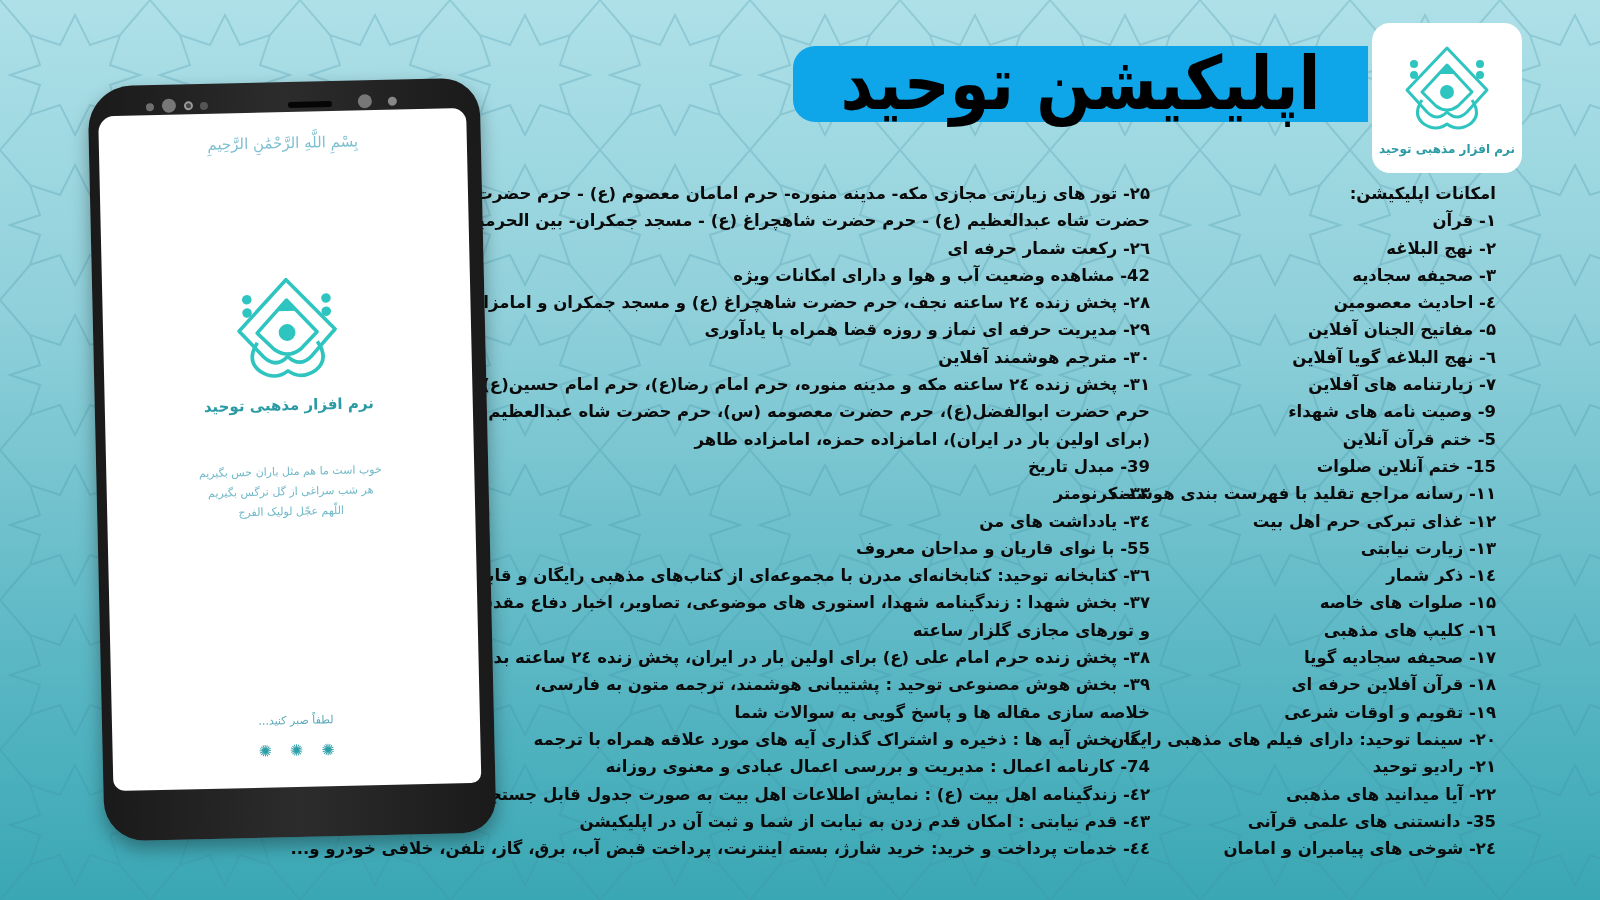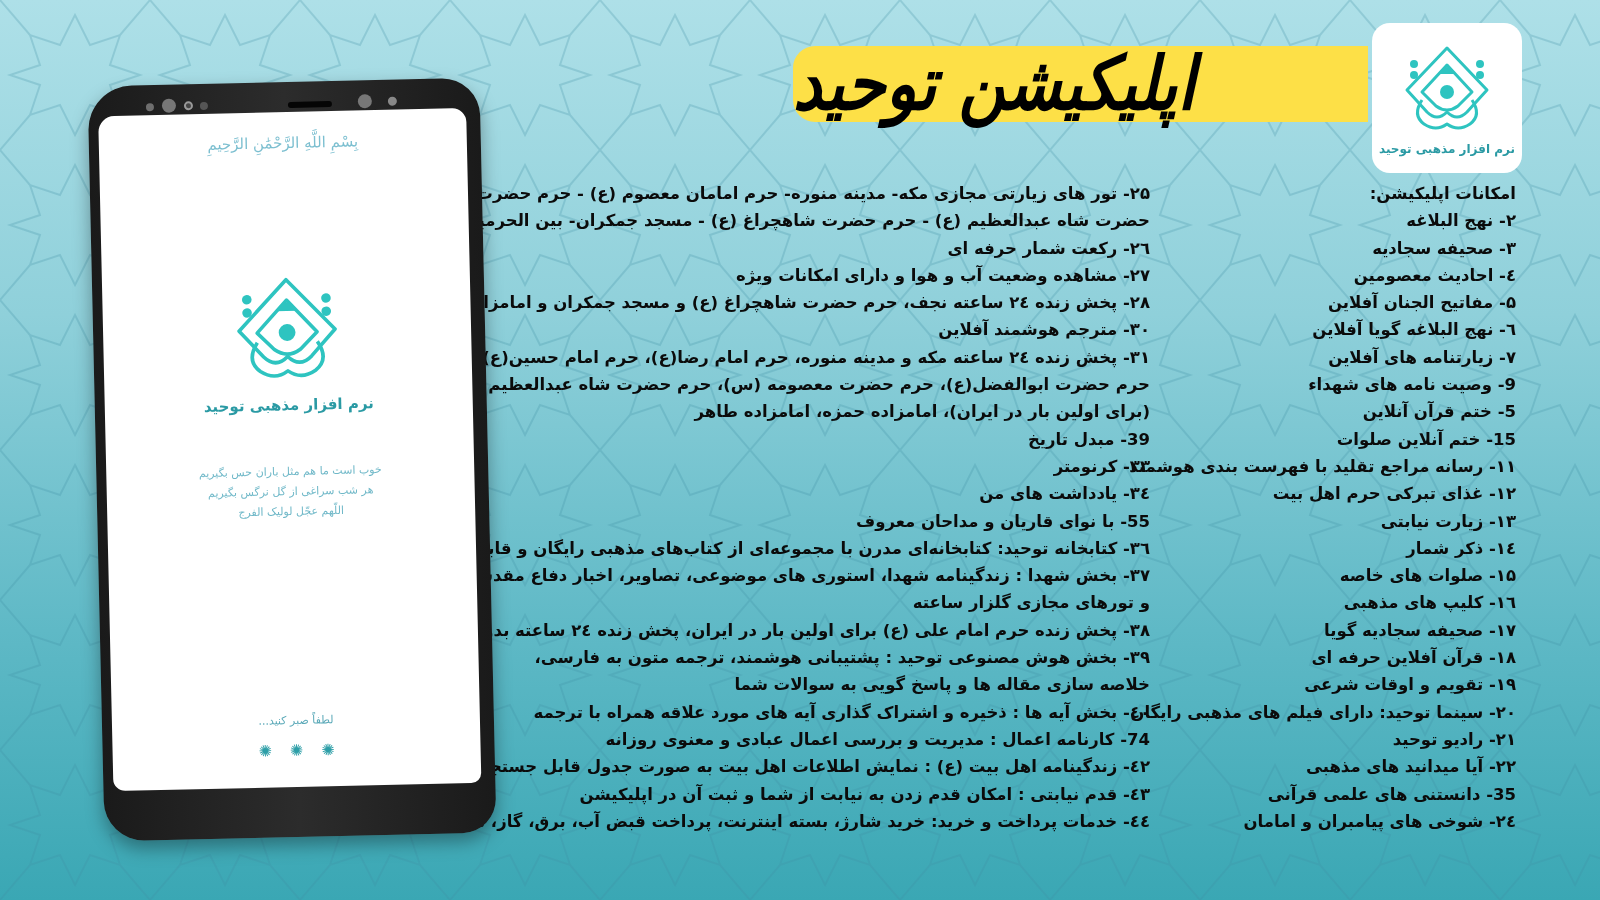--- a/index.html
+++ b/index.html
@@ -5,41 +5,41 @@
   html, body { margin:0; padding:0; }
   body {
     width:1600px; height:900px; overflow:hidden; position:relative;
     font-family: "DejaVu Sans", sans-serif;
     background: linear-gradient(180deg, #aee0e8 0%, #8fd0da 35%, #5fb9c6 70%, #3aa7b4 100%);
   }
   .pattern { position:absolute; inset:0; opacity:0.25; }
   
   .title-pill {
     position:absolute; left:793px; top:46px; width:575px; height:76px;
-    background:#fde047; border-radius:22px 0 0 22px;
-    display:flex; align-items:center; font-style:italic;
+    background:#0ea5e9; border-radius:22px 0 0 22px;
+    display:flex; align-items:center; justify-content:center;
   }
   .title-text {
     font-family:"DejaVu Sans", sans-serif; font-weight:900; font-size:64px;
     color:#000; direction:rtl; letter-spacing:-2px; line-height:1;
     transform:scaleY(1.15);
   }
   .logo-card {
     position:absolute; left:1372px; top:23px; width:150px; height:150px;
     background:#fff; border-radius:18px;
     display:flex; flex-direction:column; align-items:center; justify-content:center;
   }
   .logo-card .logo-caption { font-size:12px; color:#2a9aa4; direction:rtl; margin-top:2px; font-weight:bold;}
   
   .col {
     position:absolute; direction:rtl; text-align:right; color:#0b0b0b;
     font-weight:bold; font-size:16.5px; line-height:27.3px; margin:0; padding:0; list-style:none;
   }
   .col li { white-space:nowrap; }
-  .col-right { right:84px; top:180px; }
+  .col-right { right:104px; top:180px; }
   .col-mid { right:450px; top:180px; }
   
   .phone {
     position:absolute; left:96px; top:82px; width:392px; height:755px;
     background:linear-gradient(90deg,#1a1a1a,#2c2c2c 50%,#1a1a1a);
     border-radius:44px 38px 34px 40px;
     transform:rotate(-1.3deg);
     box-shadow: 0 8px 18px rgba(0,0,0,0.35);
   }
   .phone .cam-row { position:absolute; top:14px; left:50px; right:40px; height:22px; }
@@ -88,20 +88,21 @@
     <circle cx="22" cy="24" r="4" fill="#2ec4c0"></circle>
     <circle cx="22" cy="35" r="4" fill="#2ec4c0"></circle>
     <circle cx="88" cy="24" r="4" fill="#2ec4c0"></circle>
     <circle cx="88" cy="35" r="4" fill="#2ec4c0"></circle>
   </svg>
   <span class="logo-caption">نرم افزار مذهبی توحید</span>
 </div>
 
 <ul class="col col-right">
   <li>امکانات اپلیکیشن:</li>
+  <li>۱- قرآن</li>
   <li>۲- نهج البلاغه</li>
   <li>۳- صحیفه سجادیه</li>
   <li>٤- احادیث معصومین</li>
   <li>۵- مفاتیح الجنان آفلاین</li>
   <li>٦- نهج البلاغه گویا آفلاین</li>
   <li>۷- زیارتنامه های آفلاین</li>
   <li>9- وصیت نامه های شهداء</li>
   <li>5- ختم قرآن آنلاین</li>
   <li>15- ختم آنلاین صلوات</li>
   <li>۱۱- رسانه مراجع تقلید با فهرست بندی هوشمند</li>
@@ -117,22 +118,23 @@
   <li>۲۱- رادیو توحید</li>
   <li>۲۲- آیا میدانید های مذهبی</li>
   <li>35- دانستنی های علمی قرآنی</li>
   <li>۲٤- شوخی های پیامبران و امامان</li>
 </ul>
 
 <ul class="col col-mid">
   <li>۲۵- تور های زیارتی مجازی مکه- مدینه منوره- حرم امامان معصوم (ع) - حرم حضرت معصومه (س)- حرم</li>
   <li>حضرت شاه عبدالعظیم (ع) - حرم حضرت شاهچراغ (ع) - مسجد جمکران- بین الحرمین- مسجد کوفه</li>
   <li>۲٦- رکعت شمار حرفه ای</li>
-  <li>۲۷- مشاهده وضعیت آب و هوا و دارای امکانات ویژه</li>
+  <li>42- مشاهده وضعیت آب و هوا و دارای امکانات ویژه</li>
   <li>۲۸- پخش زنده ۲٤ ساعته نجف، حرم حضرت شاهچراغ (ع) و مسجد جمکران و امامزاده زینبیه اصفهان</li>
+  <li>۲۹- مدیریت حرفه ای نماز و روزه قضا همراه با یادآوری</li>
   <li>۳۰- مترجم هوشمند آفلاین</li>
   <li>۳۱- پخش زنده ۲٤ ساعته مکه و مدینه منوره، حرم امام رضا(ع)، حرم امام حسین(ع)، حرمین کاظمین(ع)،</li>
   <li>حرم حضرت ابوالفضل(ع)، حرم حضرت معصومه (س)، حرم حضرت شاه عبدالعظیم (ع)، مسجد کوفه</li>
   <li>(برای اولین بار در ایران)، امامزاده حمزه، امامزاده طاهر</li>
   <li>39- مبدل تاریخ</li>
   <li>۳۳- کرنومتر</li>
   <li>۳٤- یادداشت های من</li>
   <li>55- با نوای قاریان و مداحان معروف</li>
   <li>۳٦- کتابخانه توحید: کتابخانه‌ای مدرن با مجموعه‌ای از کتاب‌های مذهبی رایگان و قابل مطالعه درون برنامه</li>
   <li>۳۷- بخش شهدا : زندگینامه شهدا، استوری های موضوعی، تصاویر، اخبار دفاع مقدس</li>

